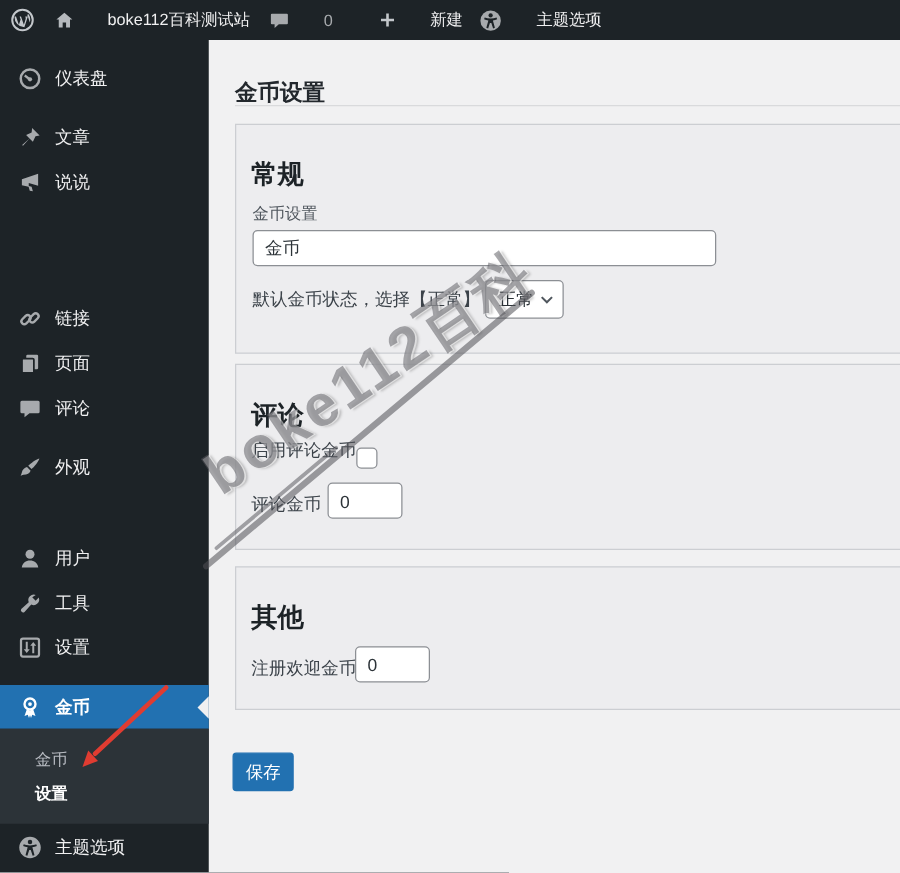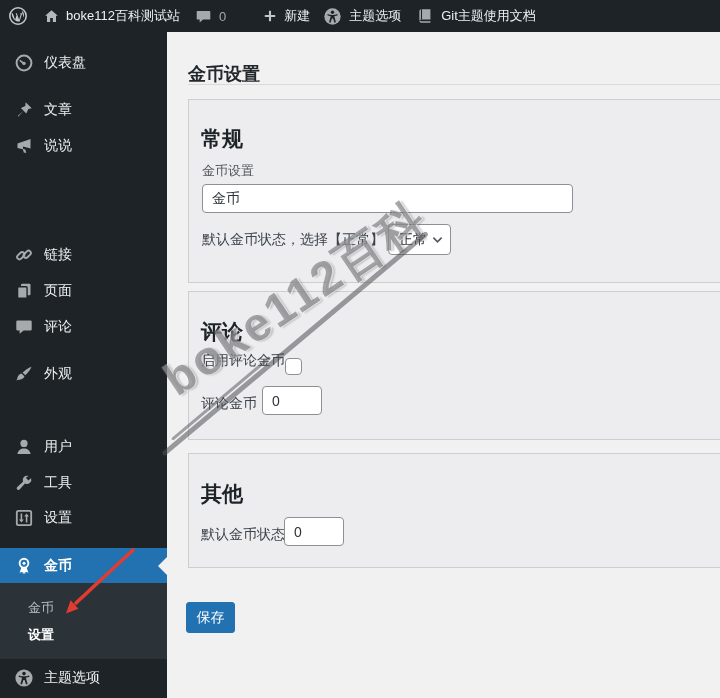--- a/index.html
+++ b/index.html
@@ -2,21 +2,21 @@
 <html><head>
 <meta charset="utf-8">
 <style>
   html,body{margin:0;padding:0;}
   body{font-family:"Liberation Sans","DejaVu Sans",sans-serif;background:#1d2327;}
   .page{position:relative;width:720px;height:698px;overflow:hidden;background:#f1f1f2;}
 
   
   .adminbar{position:absolute;left:0;top:0;width:720px;height:32px;background:#1d2327;
     display:flex;align-items:center;z-index:30;}
-  .ab-item{display:flex;align-items:center;color:#f0f0f1;font-size:13px;cursor:pointer;}
+  .ab-item{display:flex;align-items:center;color:#f0f0f1;font-size:13px;cursor:pointer;gap:20px;}
   .ab-item svg{display:block;}
   .ab-logo{margin-left:8px;}
   .ab-site{margin-left:15px;}
   .ab-site .lbl{margin-left:6px;}
   .ab-comments{margin-left:15px;}
   .ab-comments .cnt{margin-left:7px;color:#a7aaad;}
   .ab-new{margin-left:36px;}
   .ab-new .lbl{margin-left:6px;text-align:center;}
   .ab-theme{margin-left:13px;}
   .ab-theme .lbl{margin-left:7px;}
@@ -102,28 +102,20 @@
       <span class="lbl">新建</span>
     </div>
     <div class="ab-item ab-theme">
       <svg width="19" height="19" viewBox="0 0 20 20">
         <circle cx="10" cy="10" r="8.6" fill="#a7aaad"></circle>
         <circle cx="10" cy="5.6" r="1.8" fill="#1d2327"></circle>
         <path d="M10 8.3c-1.9 0-3.6-.3-5-.9l-.5 1.4c1.1.5 2.3.8 3.6 1l-1.7 6.3 1.5.5L9.4 12h1.2l1.5 4.6 1.5-.5-1.7-6.3c1.3-.2 2.5-.5 3.6-1l-.5-1.4c-1.4.6-3.1.9-5 .9z" fill="#1d2327"></path>
       </svg>
       <span class="lbl">主题选项</span>
     </div>
-    <div class="ab-item ab-git">
-      <svg width="18" height="18" viewBox="0 0 20 20">
-        <path d="M5.8 2.5H16v11.4H5.8a2.3 2.3 0 0 0-2.1 1.4V4.8a2.3 2.3 0 0 1 2.1-2.3z" fill="#a7aaad"></path>
-        <path d="M3.7 15.6a2.2 2.2 0 0 0 2.1 1.9H16v-1.7H5.8a1 1 0 0 1-1-.8z" fill="#a7aaad"></path>
-        <rect x="5.5" y="2.5" width="1.2" height="11.4" fill="#1d2327"></rect>
-      </svg>
-      <span class="lbl">Git主题使用文档</span>
-    </div>
   </div>
 
   <div class="sidebar">
 
     <div class="mi" style="top:13px">
       <span class="ico">
         <svg width="20" height="20" viewBox="0 0 20 20">
             <circle cx="10" cy="10" r="7.4" fill="none" stroke="#a7aaad" stroke-width="2"></circle>
             <path d="M10 10.6L5.8 7.4" stroke="#a7aaad" stroke-width="1.8"></path>
             <circle cx="10" cy="10.4" r="1.7" fill="#a7aaad"></circle>
@@ -274,21 +266,21 @@
     <div class="card card-2">
       <h2 style="top:26px">评论</h2>
       <span class="f-label" style="left:12px;top:60px">启用评论金币</span>
       <input class="chk" style="left: 96px; top: 66px;" type="checkbox">
       <span class="f-label" style="left:12px;top:103px">评论金币</span>
       <input class="txt-input" style="left: 73px; top: 94px; width: 60px;" type="text" value="0">
     </div>
 
     <div class="card card-3">
       <h2 style="top:26px">其他</h2>
-      <span class="f-label" style="left:12px;top:72px">默认金币状态</span>
+      <span class="f-label" style="left:12px;top:72px">注册欢迎金币</span>
       <input class="txt-input" style="left: 95px; top: 63px; width: 60px;" type="text" value="0">
     </div>
 
     <button class="save-btn">保存</button>
   </div>
 
   <div class="wm">
     <span class="wm-text">boke112百科</span>
     <span class="wm-slash"></span>
     <span class="wm-slash2"></span>

